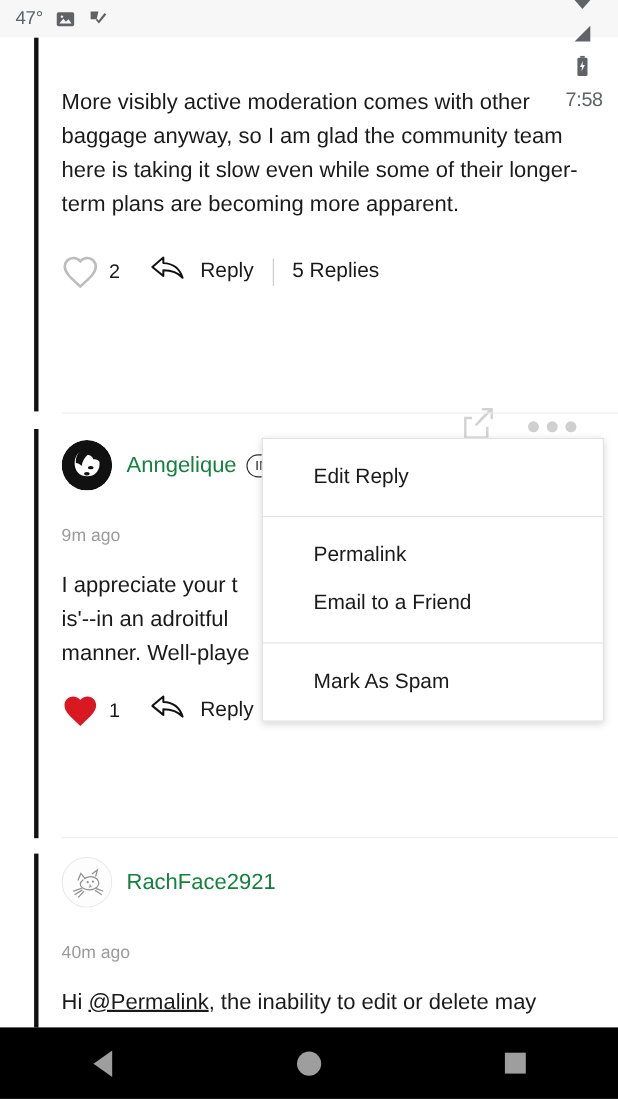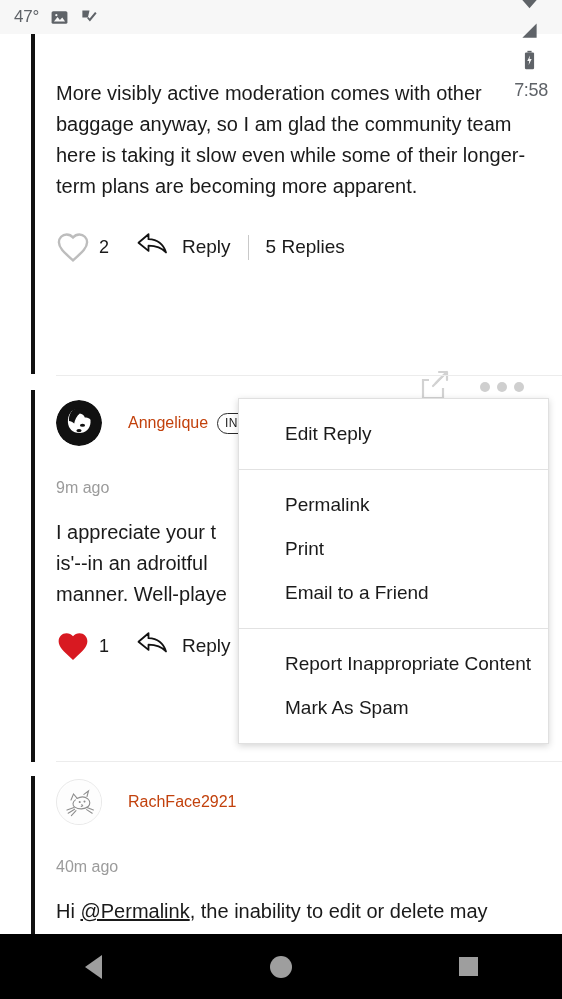--- a/index.html
+++ b/index.html
@@ -60,21 +60,21 @@
   .dots i{ width:10px; height:10px; border-radius:50%; background:#cfcfcf; display:block;}
 
   .divider{ position:absolute; left:56px; right:0; height:1px; background:#ececec; }
 
   
   .author-row{ display:flex; align-items:center; }
   .avatar{
     width:46px; height:46px; border-radius:50%;
     flex:0 0 46px; overflow:hidden; display:block;
   }
-  .uname{ font-size:16px; color:#c2410c; margin-left:26px; white-space:nowrap; }
+  .uname{ font-size:20px; color:#15803d; margin-left:13px; white-space:nowrap; }
   .badge{
     margin-left:9px; border:1.5px solid #2b2b2b; border-radius:11px;
     font-size:12px; padding:2px 7px 3px; color:#1a1a1a; white-space:nowrap;
     letter-spacing:.3px;
   }
   .tstamp{ font-size:16px; color:#9b9b9b; }
 
   
   .menu{
     position:absolute; left:238px; top:364px; width:311px;
@@ -273,25 +273,23 @@
       <span>Hi </span><span class="mention">@Permalink</span><span>, the inability to edit or delete may</span>
     </div>
   </div>
 
   <div class="menu">
     <div class="mgroup">
       <div class="mitem">Edit Reply</div>
     </div>
     <div class="mgroup">
       <div class="mitem">Permalink</div>
-      <div class="mitem">Print</div>
       <div class="mitem">Email to a Friend</div>
     </div>
     <div class="mgroup">
-      <div class="mitem">Report Inappropriate Content</div>
       <div class="mitem">Mark As Spam</div>
     </div>
   </div>
 
 </div>
 
 <div class="navbar">
   <div class="navslot">
       <span class="nav-back"></span>
     </div>

